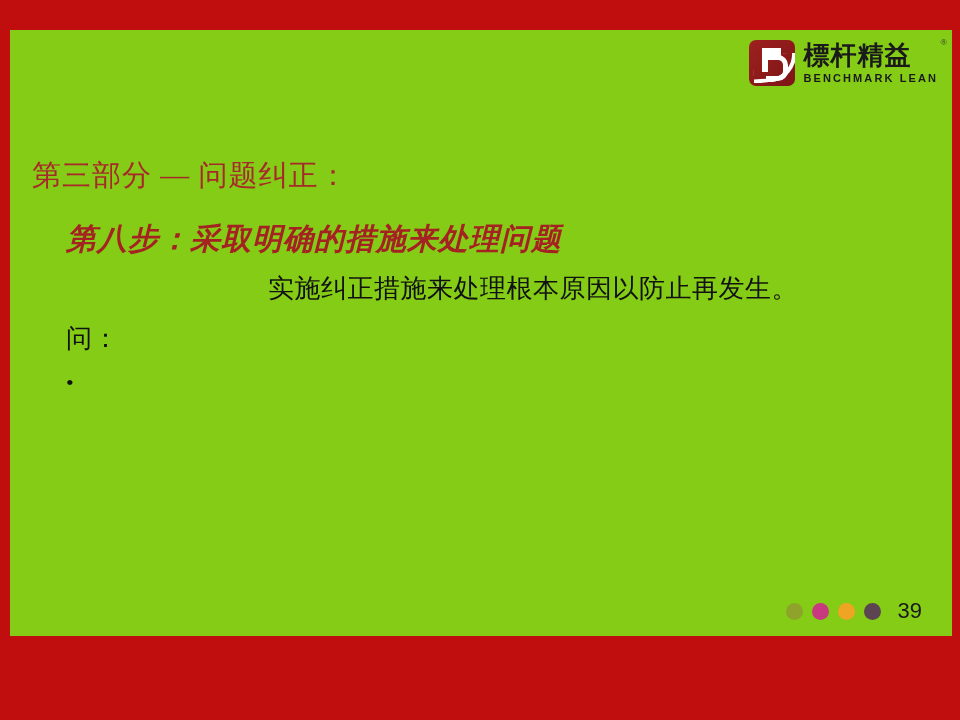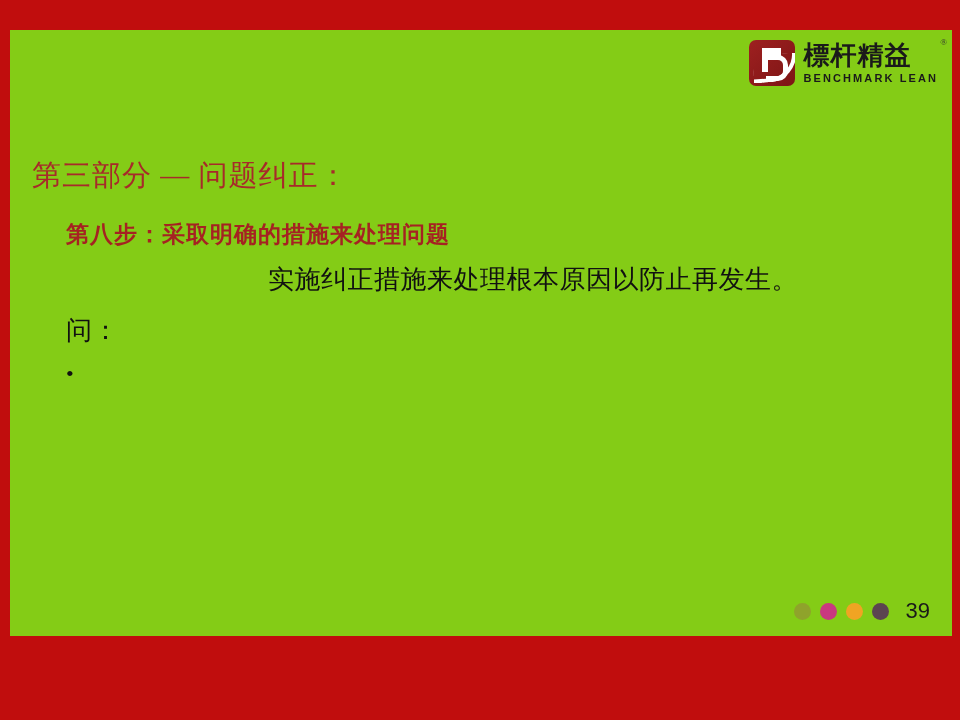--- a/index.html
+++ b/index.html
@@ -132,26 +132,27 @@
   .section-title {
     font-size: 29px;
     color: #a72a2a;
     letter-spacing: 1px;
     line-height: 1.2;
     white-space: nowrap;
   }
   .step-heading {
     margin-top: 28px;
     margin-left: 34px;
-    font-size: 23px;
+    font-size: 30px;
     font-weight: bold;
     color: #a52222;
     letter-spacing: 1px;
     line-height: 1.2;
     white-space: nowrap;
+    font-style: italic;
   }
   .step-body {
     margin-top: 16px;
     margin-left: 106px;
     font-size: 26px;
     color: #111111;
     letter-spacing: 0.5px;
     line-height: 1.25;
     white-space: nowrap;
     text-align: center;
@@ -180,21 +181,21 @@
     font-size: 22px;
     line-height: 1;
   }
   .bullet-text {
     white-space: nowrap;
   }
 
   
   .footer {
     position: absolute;
-    right: 22px;
+    right: 30px;
     bottom: 14px;
     display: flex;
     align-items: center;
     gap: 9px;
     text-align: right;
   }
   .dot {
     width: 17px;
     height: 17px;
     border-radius: 50%;

